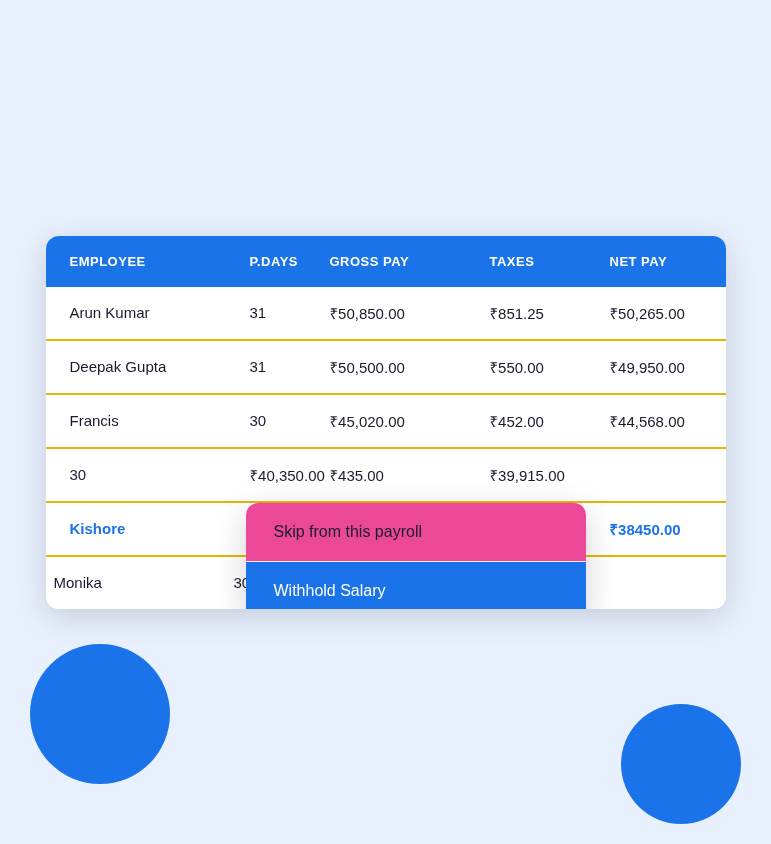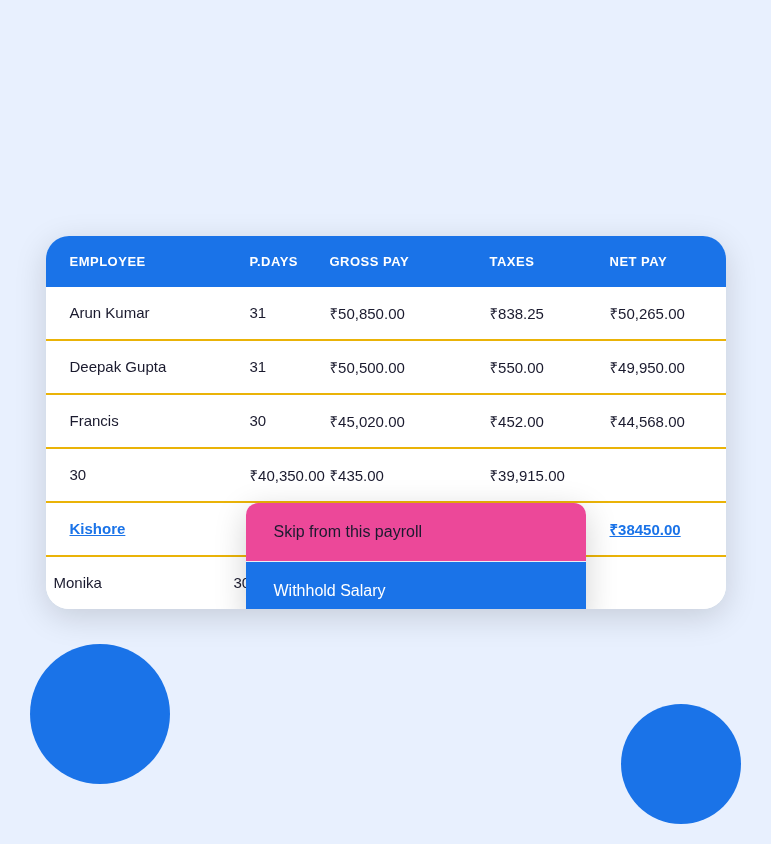--- a/index.html
+++ b/index.html
@@ -35,21 +35,21 @@
       height: 120px;
       background: #1a73e8;
       border-radius: 50%;
       z-index: 0;
     }
 
     .main-card {
       position: relative;
       z-index: 1;
       background: #fff;
-      border-radius: 23px;
+      border-radius: 13px;
       overflow: hidden;
       width: 680px;
       box-shadow: 0 8px 32px rgba(0,0,0,0.15);
     }
 
     .table-header {
       background: #1a73e8;
       display: grid;
       grid-template-columns: 180px 80px 160px 120px 140px;
       padding: 18px 24px;
@@ -85,21 +85,20 @@
       font-weight: 500;
     }
 
     .cell.blue {
       color: #1a73e8;
     }
 
     .row-kishore .cell {
       color: #1a73e8;
       font-weight: 600;
-      text-decoration: underline;
     }
 
     
     .context-area {
       position: relative;
     }
 
     .context-menu {
       position: absolute;
       top: 0px;
@@ -145,21 +144,21 @@
     <div class="table-header-cell">TAXES</div>
     <div class="table-header-cell">NET PAY</div>
   </div>
 
   <div class="table-body">
 
     <div class="table-row">
       <div class="cell">Arun Kumar</div>
       <div class="cell">31</div>
       <div class="cell">₹50,850.00</div>
-      <div class="cell">₹838.25</div>
+      <div class="cell">₹851.25</div>
       <div class="cell">₹50,265.00</div>
     </div>
 
     <div class="table-row">
       <div class="cell">Deepak Gupta</div>
       <div class="cell">31</div>
       <div class="cell">₹50,500.00</div>
       <div class="cell">₹550.00</div>
       <div class="cell">₹49,950.00</div>
     </div>

